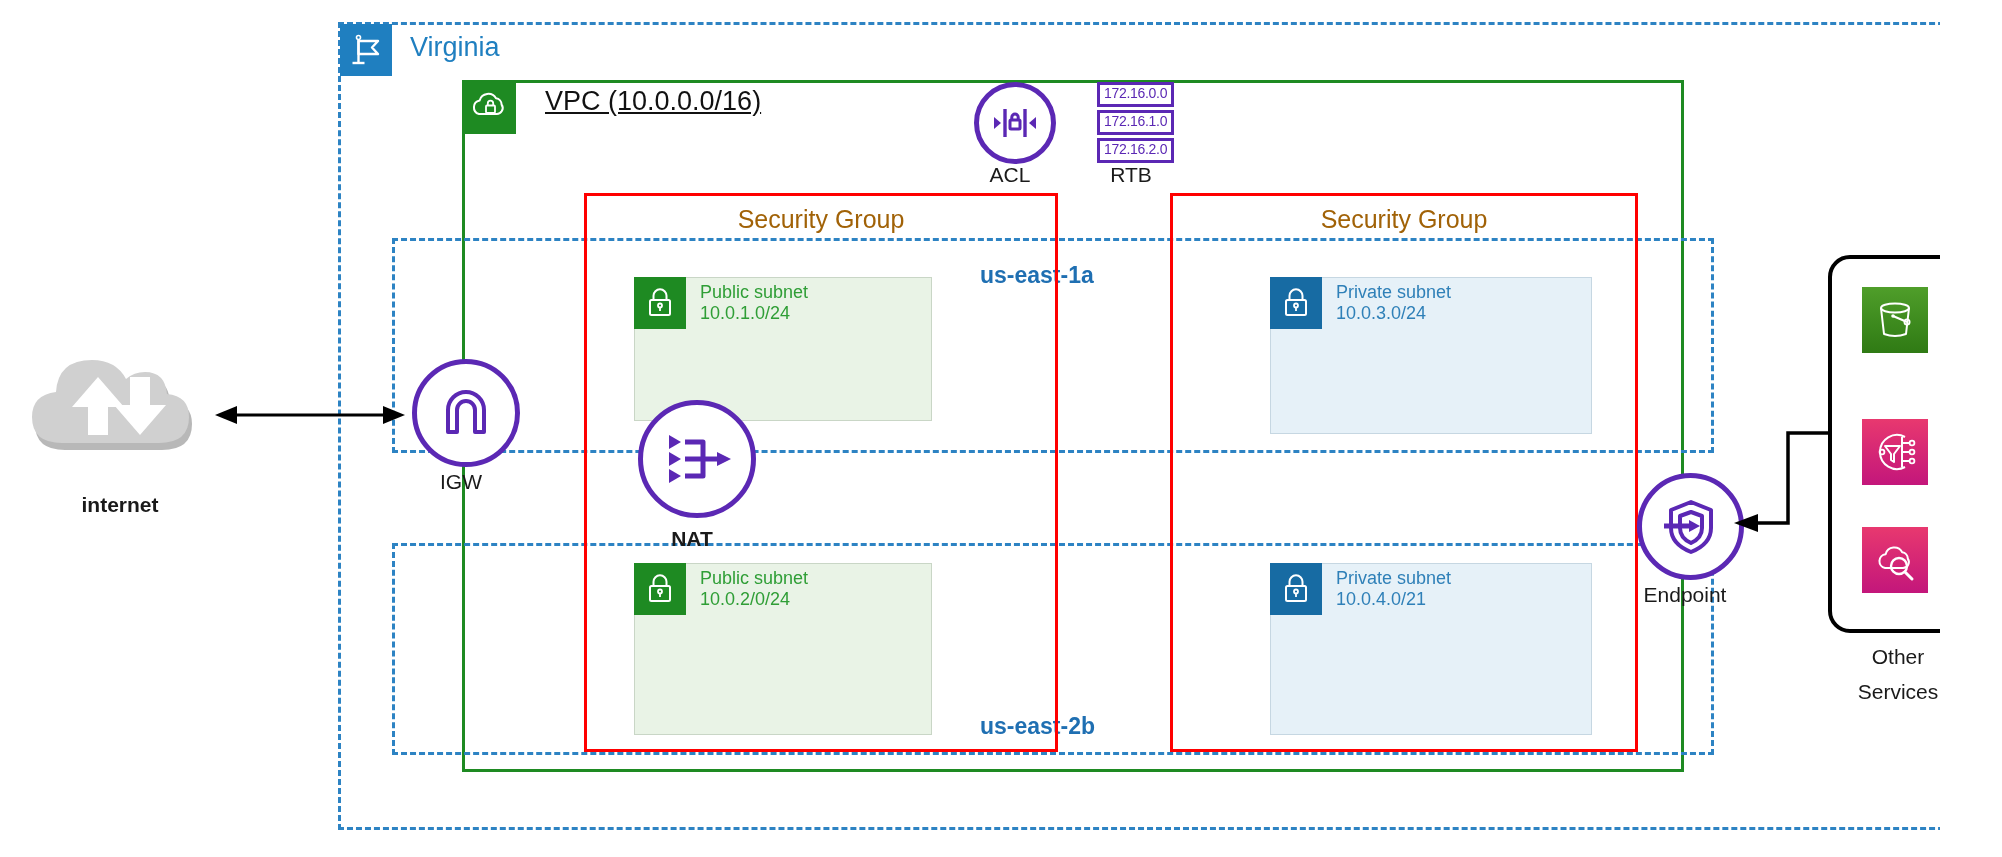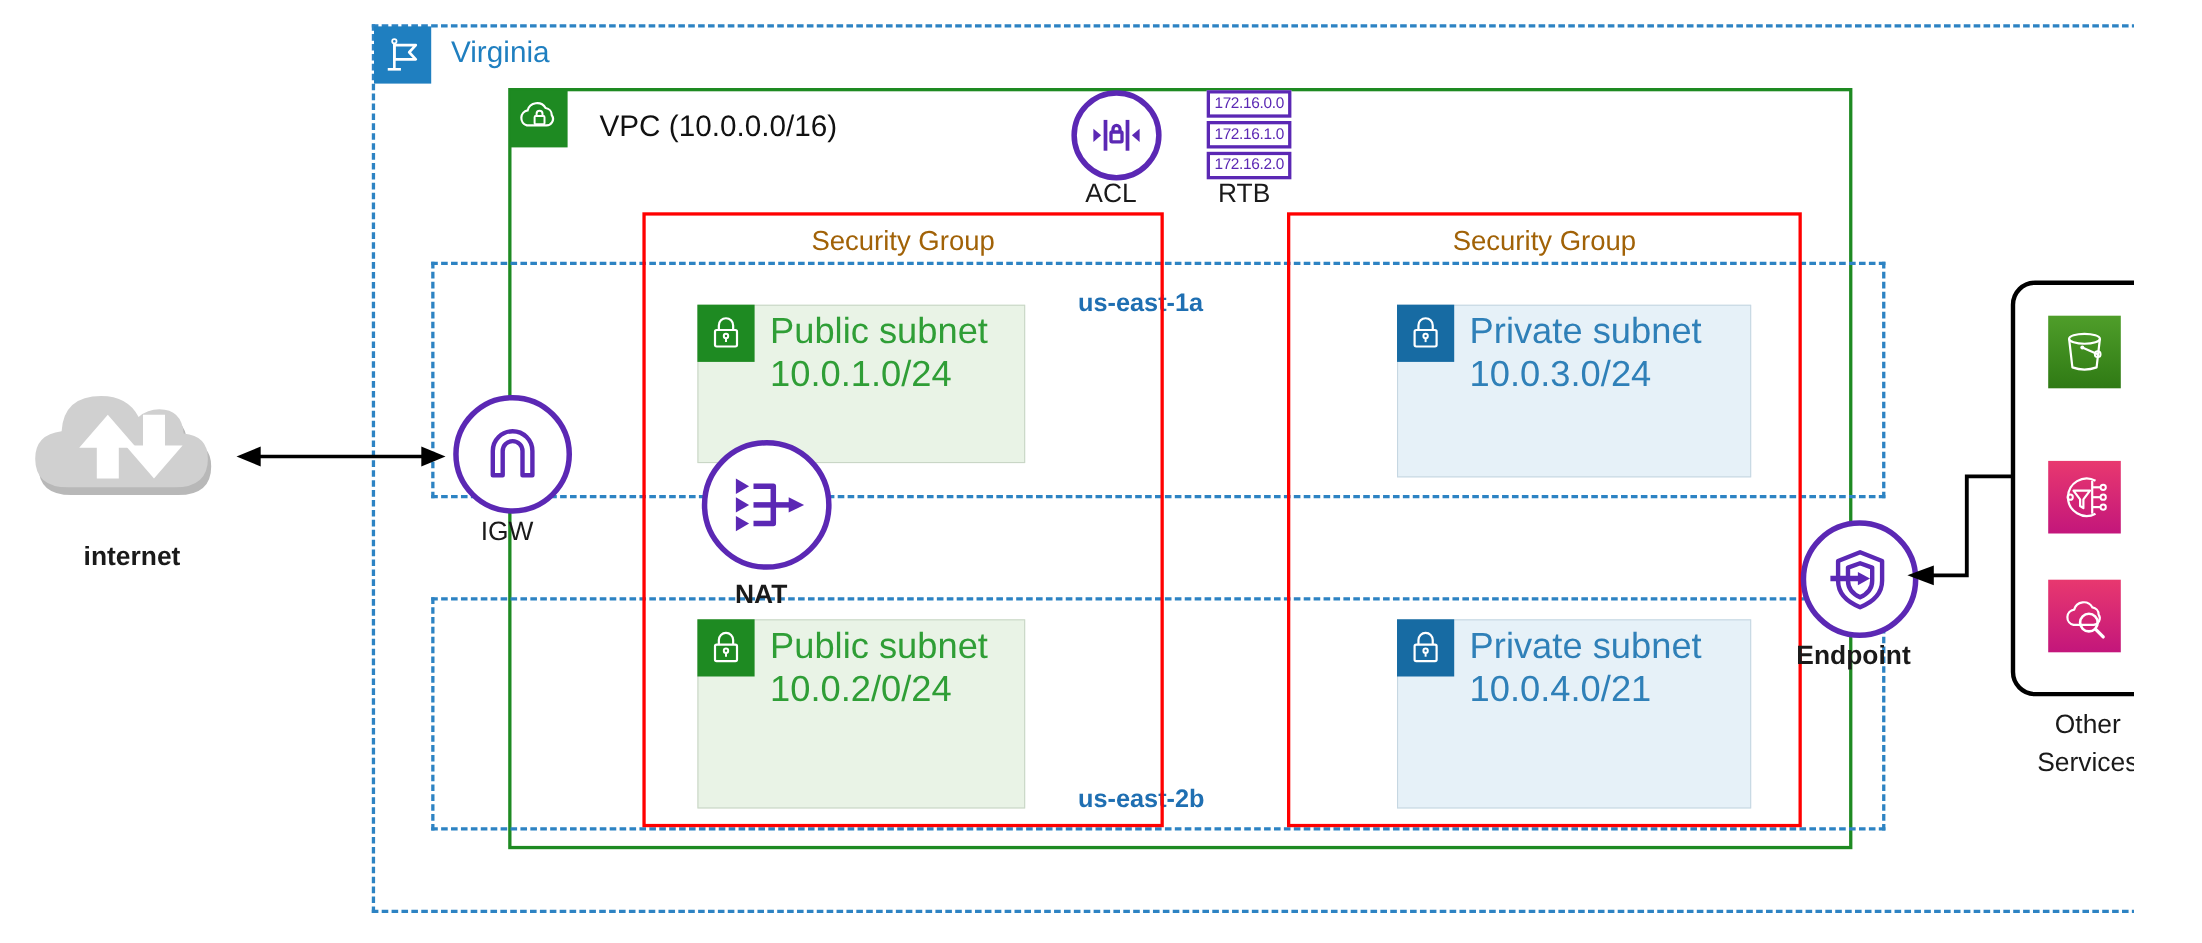--- a/index.html
+++ b/index.html
@@ -17,31 +17,31 @@
   
   .badge{position:absolute;width:52px;height:52px;display:flex;align-items:center;justify-content:center;}
   .badge.region{background:#1f7fc0;}
   .badge.vpc{background:#1e8a22;}
 
   .lbl{position:absolute;white-space:nowrap;}
   .lbl-region{color:#1f7fc0;font-size:27px;}
   .lbl-vpc{color:#111;font-size:27px;}
   .lbl-sg{color:#a16207;font-size:25px;}
   .lbl-az{color:#1f6fb2;font-size:23px;font-weight:bold;}
-  .lbl-node{color:#1a1a1a;font-size:24px;text-align:center;}
+  .lbl-node{color:#1a1a1a;font-size:21px;text-align:center;}
 
   
   .subnet{position:absolute;}
   .subnet .body{position:absolute;left:0;top:0;width:100%;height:100%;}
   .subnet.public .body{background:#e9f3e6;border:1px solid #c9d6c6;}
   .subnet.private .body{background:#e6f1f8;border:1px solid #c6d7e2;}
   .subnet .sicon{position:absolute;left:0;top:0;width:52px;height:52px;display:flex;align-items:center;justify-content:center;}
   .subnet.public .sicon{background:#1e8a22;}
   .subnet.private .sicon{background:#176ba3;}
-  .subnet .stext{position:absolute;left:66px;top:5px;font-size:33px;line-height:1.18;white-space:nowrap;}
+  .subnet .stext{position:absolute;left:66px;top:5px;font-size:18px;line-height:1.18;white-space:nowrap;}
   .subnet.public .stext{color:#2f9e36;}
   .subnet.private .stext{color:#2f80b8;}
 
   
   .pnode{position:absolute;border-radius:50%;background:#fff;border:5px solid #5b28b4;display:flex;align-items:center;justify-content:center;}
 
   
   .rtb{position:absolute;display:flex;flex-direction:column;gap:3px;}
   .rtb .row{border:3px solid #5b28b4;background:#fff;color:#5b28b4;font-size:14px;
             font-family:"Liberation Sans",sans-serif;padding:0 4px;line-height:17px;height:19px;letter-spacing:-0.3px;}
@@ -76,21 +76,21 @@
 
   <div class="abs vpc-box" style="left:462px;top:80px;width:1222px;height:692px;"></div>
 
   <div class="badge vpc" style="left:464px;top:82px;">
     <svg width="40" height="40" viewBox="0 0 40 40" aria-hidden="true">
       <path d="M9 26 a7 7 0 0 1 0.6 -13.6 a9 9 0 0 1 16.4 -2.2 a6.5 6.5 0 0 1 5.6 6.4 a6 6 0 0 1 -5.6 9.4 Z" fill="none" stroke="#fff" stroke-width="2"></path>
       <rect x="16" y="17.5" width="9" height="7.5" rx="1" fill="none" stroke="#fff" stroke-width="1.8"></rect>
       <path d="M17.8 17.5 v-2.2 a2.7 2.7 0 0 1 5.4 0 v2.2" fill="none" stroke="#fff" stroke-width="1.8"></path>
     </svg>
   </div>
-  <div class="lbl lbl-vpc" style="left:545px;top:100px;">VPC (10.0.0.0/16)</div>
+  <div class="lbl lbl-vpc" style="left:545px;top:86px;text-decoration:underline;">VPC (10.0.0.0/16)</div>
 
   <div class="pnode" style="left:974px;top:82px;width:72px;height:72px;">
     <svg width="46" height="46" viewBox="0 0 46 46" aria-hidden="true">
       <line x1="13" y1="9" x2="13" y2="37" stroke="#5b28b4" stroke-width="3.4"></line>
       <line x1="33" y1="9" x2="33" y2="37" stroke="#5b28b4" stroke-width="3.4"></line>
       <path d="M2 17 L9 23 L2 29 Z" fill="#5b28b4"></path>
       <path d="M44 17 L37 23 L44 29 Z" fill="#5b28b4"></path>
       <rect x="18" y="20" width="10" height="9" rx="1" fill="none" stroke="#5b28b4" stroke-width="3"></rect>
       <path d="M19.8 20 v-2.8 a3.2 3.2 0 0 1 6.4 0 v2.8" fill="none" stroke="#5b28b4" stroke-width="3"></path>
     </svg>
@@ -217,21 +217,21 @@
   <div class="lbl lbl-node" style="left:638px;top:527px;width:108px;font-weight:bold;">NAT</div>
 
   <div class="pnode" style="left:1637px;top:473px;width:97px;height:97px;">
     <svg width="62" height="62" viewBox="0 0 62 62" aria-hidden="true">
       <path d="M31 6 L51 14 V32 q0 16 -20 24 q-20 -8 -20 -24 V14 Z" fill="none" stroke="#5b28b4" stroke-width="4" stroke-linejoin="round"></path>
       <path d="M31 16 L42 20 V32 q0 10 -11 15 q-11 -5 -11 -15 V20 Z" fill="none" stroke="#5b28b4" stroke-width="4" stroke-linejoin="round"></path>
       <line x1="4" y1="30" x2="34" y2="30" stroke="#5b28b4" stroke-width="5"></line>
       <path d="M40 30 L29 24 L29 36 Z" fill="#5b28b4"></path>
     </svg>
   </div>
-  <div class="lbl lbl-node" style="left:1615px;top:583px;width:140px;font-weight:bold;">Endpoint</div>
+  <div class="lbl lbl-node" style="left:1615px;top:583px;width:140px;">Endpoint</div>
 
   <svg class="abs" style="left:1726px;top:415px;width:190px;height:130px;" viewBox="0 0 190 130">
     <polyline points="150,18 62,18 62,108 30,108" fill="none" stroke="#000" stroke-width="3.5"></polyline>
     <path d="M172 18 L148 9 L148 27 Z" fill="#000"></path>
     <path d="M8 108 L32 99 L32 117 Z" fill="#000"></path>
   </svg>
 
   <div class="svcbox" style="left:1828px;top:255px;width:140px;height:370px;"></div>
 
   <div class="svcicon svc-s3" style="left:1862px;top:287px;">

